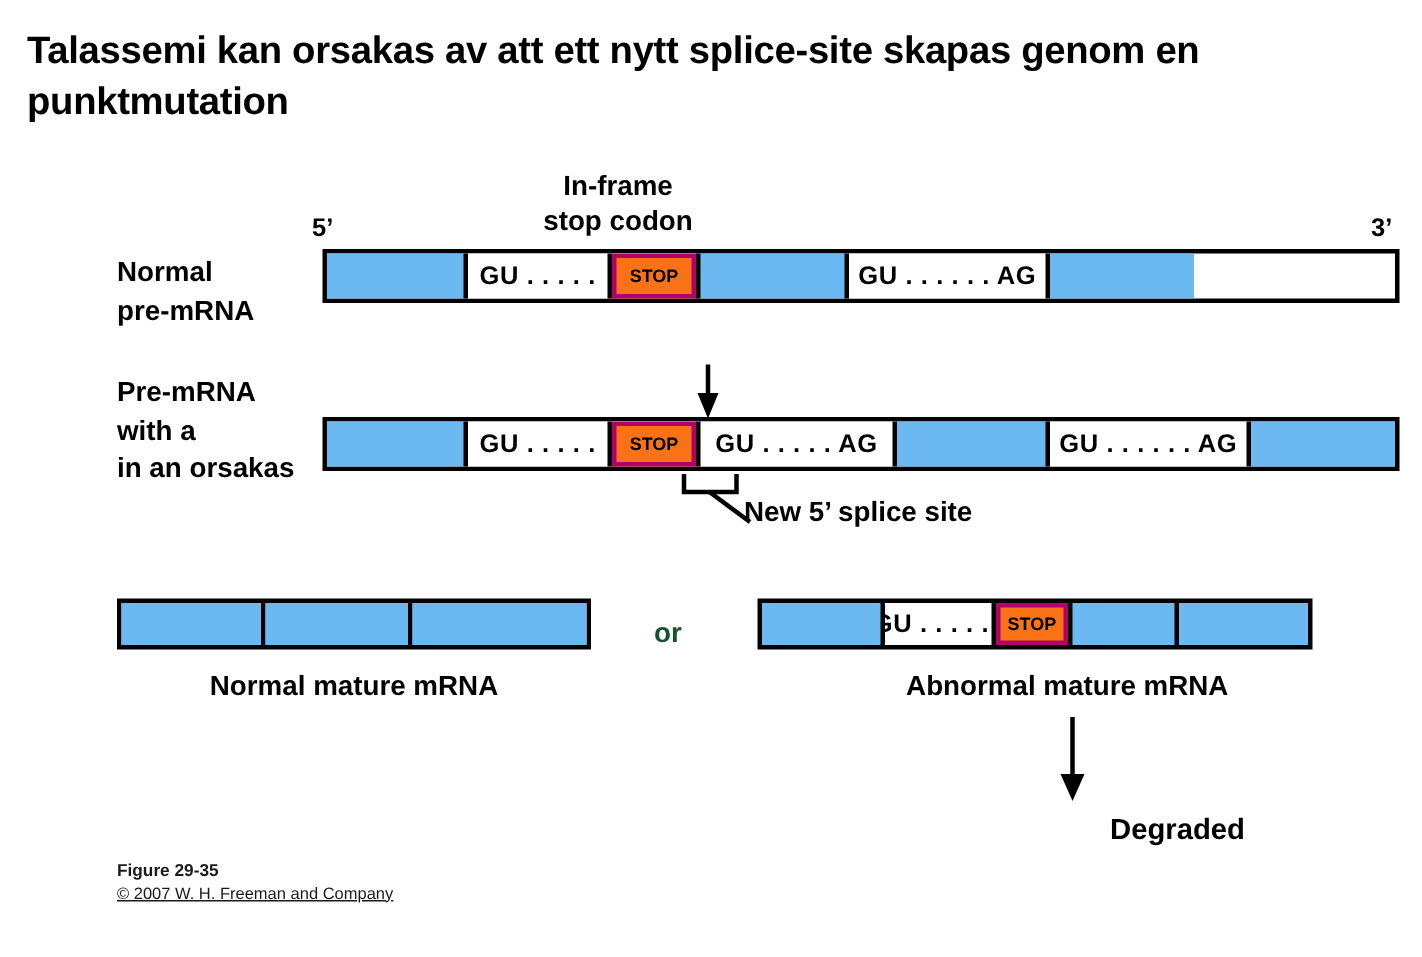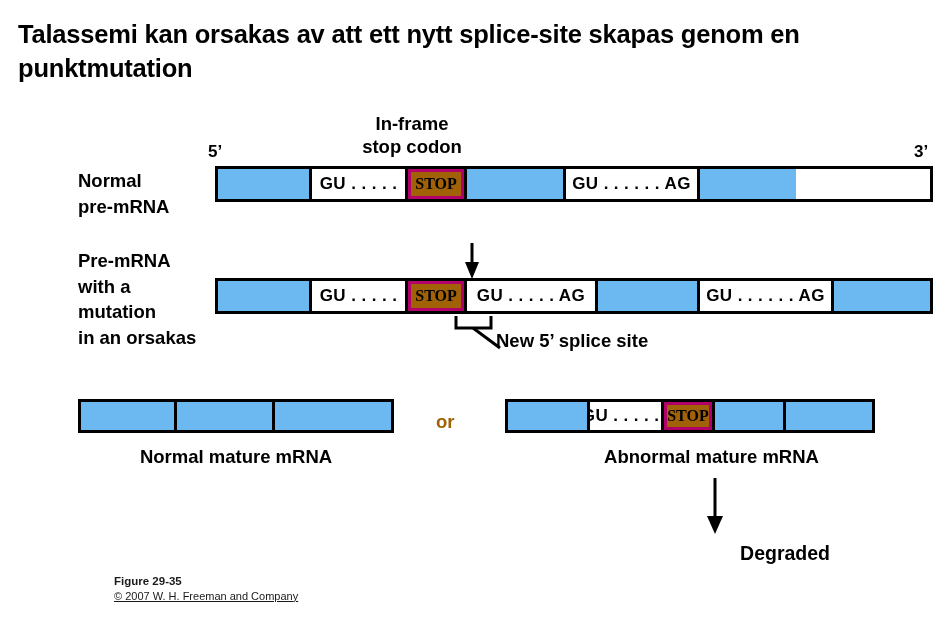--- a/index.html
+++ b/index.html
@@ -47,27 +47,26 @@
     font-weight: bold;
     letter-spacing: 0.4px;
     white-space: nowrap;
     border-right: 3px solid #000;
     overflow: hidden;
   }
   .bar .seg:last-child { border-right: none; }
   .seg.exon { background: #6CB8F0; }
   .seg.intron { background: #ffffff; }
   .seg.stop {
-    background: #a16207;
+    background: #f97316;
     color: #000;
     border-right: none;
     box-shadow: inset 0 0 0 3px #B2006A;
-    font-size: 16px;
+    font-size: 12px;
     letter-spacing: 0px;
-    font-family: Liberation Serif, serif;
   }
   .seg.stop + .seg { border-left: 3px solid #000; }
 
   .row-label {
     position: absolute;
     font-size: 18.5px;
     font-weight: bold;
     line-height: 1.38;
     color: #000;
   }
@@ -93,40 +92,39 @@
     font-size: 18.5px;
     font-weight: bold;
     text-align: center;
     color: #000;
   }
 
   .or-label {
     position: absolute;
     font-size: 18.5px;
     font-weight: bold;
-    color: #a16207;
+    color: #14532d;
   }
 
   svg.overlay {
     position: absolute;
     left: 0;
     top: 0;
     width: 948px;
     height: 638px;
     pointer-events: none;
   }
 
   
   #figure-credit {
     position: absolute;
     left: 78px;
     top: 574px;
     line-height: 1.28;
     color: #1a1a1a;
-    margin-left: 36px;
   }
   #figure-credit .fc-num {
     font-size: 11.5px;
     font-weight: bold;
   }
   #figure-credit .fc-book {
     font-size: 11.5px;
     font-weight: bold;
     font-style: italic;
   }
@@ -160,21 +158,20 @@
   <div class="seg intron" style="width:96px;">GU . . . . .</div>
   <div class="seg stop" style="width:56px;">STOP</div>
   <div class="seg exon" style="width:102px;"></div>
   <div class="seg intron" style="width:134px;">GU . . . . . . AG</div>
   <div class="seg exon" style="width:96px;"></div>
 </div>
 
 <div class="row-label" style="left:78px; top:248px;">
   <div>Pre-mRNA</div>
   <div>with a</div>
-  <div>mutation</div>
   <div>in an orsakas</div>
 </div>
 
 <div class="bar" id="bar-mutated" style="left:215px; top:278px; width:718px; height:36px;">
   <div class="seg exon" style="width:94px;"></div>
   <div class="seg intron" style="width:96px;">GU . . . . .</div>
   <div class="seg stop" style="width:56px;">STOP</div>
   <div class="seg intron" style="width:134px;">GU . . . . . AG</div>
   <div class="seg exon" style="width:102px;"></div>
   <div class="seg intron" style="width:134px;">GU . . . . . . AG</div>

